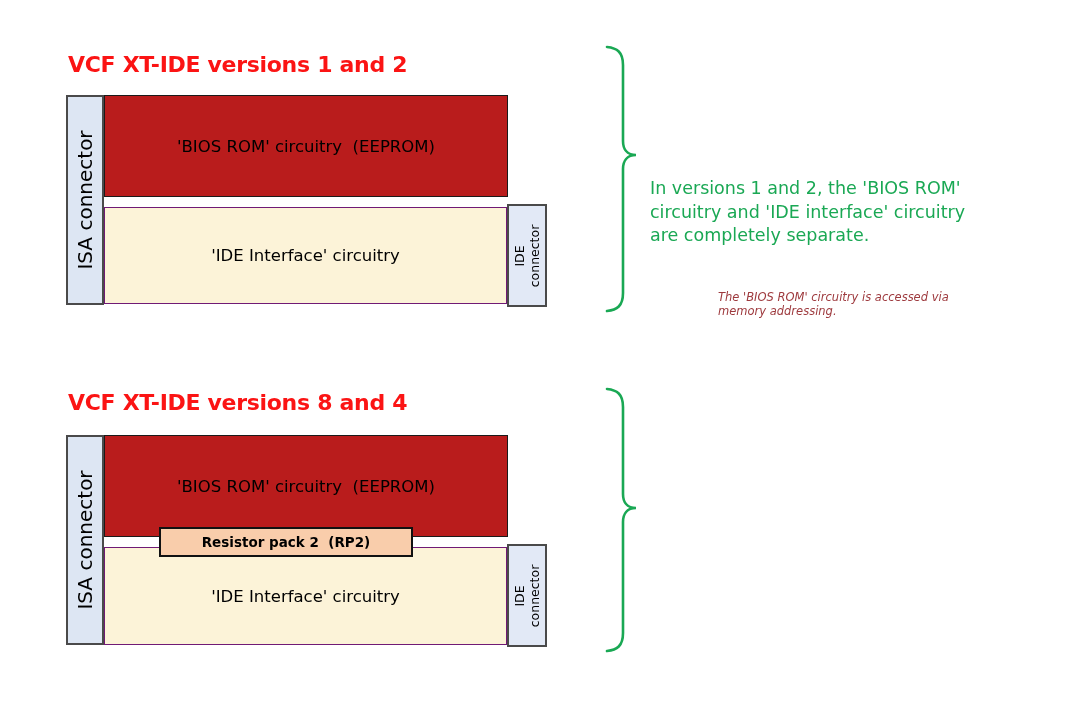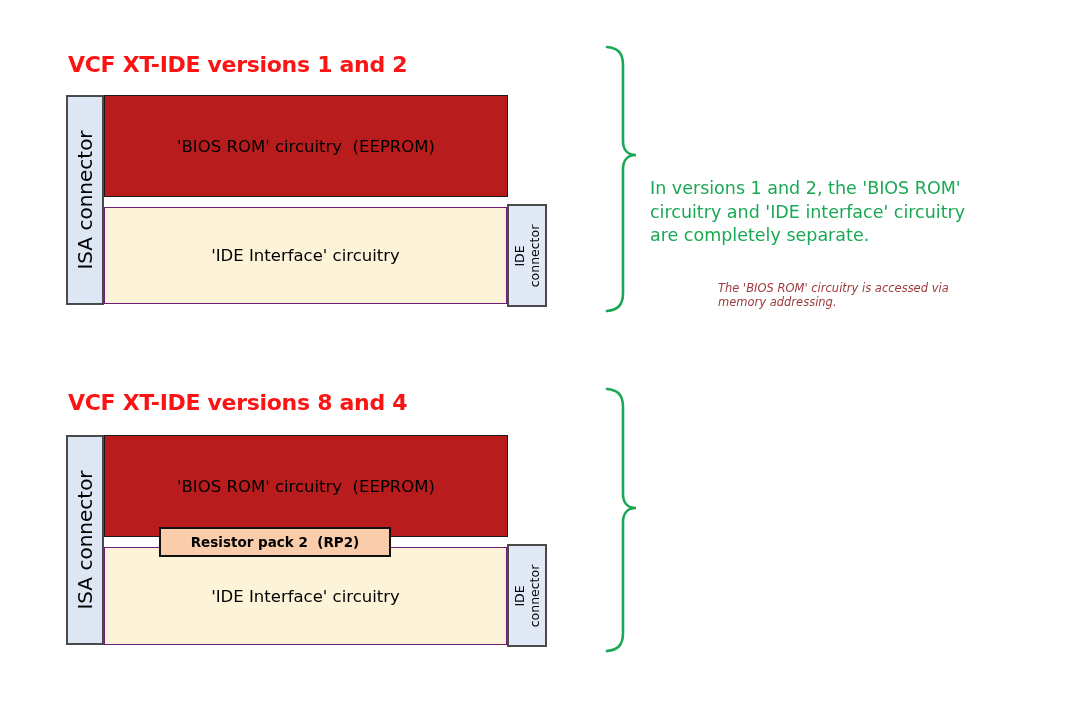--- a/index.html
+++ b/index.html
@@ -124,39 +124,39 @@
   </div>
 
   <svg class="abs brace" style="left:602px; top:45px;" width="38" height="268" viewBox="0 0 38 268">
     <path d="M 5 2 C 15 3 21 7 21 20 L 21 96 C 21 104 25 110 34 110 C 25 110 21 116 21 124 L 21 248 C 21 261 15 265 5 266"></path>
   </svg>
 
   <div class="abs annotation" style="left:650px; top:134px; width:370px;margin-top:43px;">In versions 1 and 2, the 'BIOS ROM'
 circuitry and 'IDE interface' circuitry
 are completely separate.</div>
 
-  <div class="abs note" style="left:718px; top:282px; width:270px;">The 'BIOS ROM' circuitry is accessed via
+  <div class="abs note" style="left:718px; top:291px; width:270px;">The 'BIOS ROM' circuitry is accessed via
 memory addressing.</div>
 
 
   <div class="abs diagram-title" style="left:68px; top:390px;">VCF XT-IDE versions 8 and 4</div>
 
   <div class="abs block isa-box" style="left:66px; top:435px; width:38px; height:210px;">
     <span class="rot isa-label">ISA connector</span>
   </div>
 
   <div class="abs block bios-box" style="left:104px; top:435px; width:404px; height:102px;">
     <span class="box-label">'BIOS ROM' circuitry  (EEPROM)</span>
   </div>
 
   <div class="abs block ide-box" style="left:104px; top:547px; width:403px; height:98px;">
     <span class="box-label">'IDE Interface' circuitry</span>
   </div>
 
-  <div class="abs block resistor-box" style="left:159px; top:527px; width:232px; height:30px;">
+  <div class="abs block resistor-box" style="left:159px; top:527px; width:254px; height:30px;">
     <span class="resistor-label">Resistor pack 2  (RP2)</span>
   </div>
 
   <div class="abs block idec-box" style="left:507px; top:544px; width:40px; height:103px;">
     <span class="rot idec-label">IDE
 connector</span>
   </div>
 
   <svg class="abs brace" style="left:602px; top:387px;" width="38" height="266" viewBox="0 0 38 266">
     <path d="M 5 2 C 15 3 21 7 21 20 L 21 107 C 21 115 25 121 34 121 C 25 121 21 127 21 135 L 21 246 C 21 259 15 263 5 264"></path>

